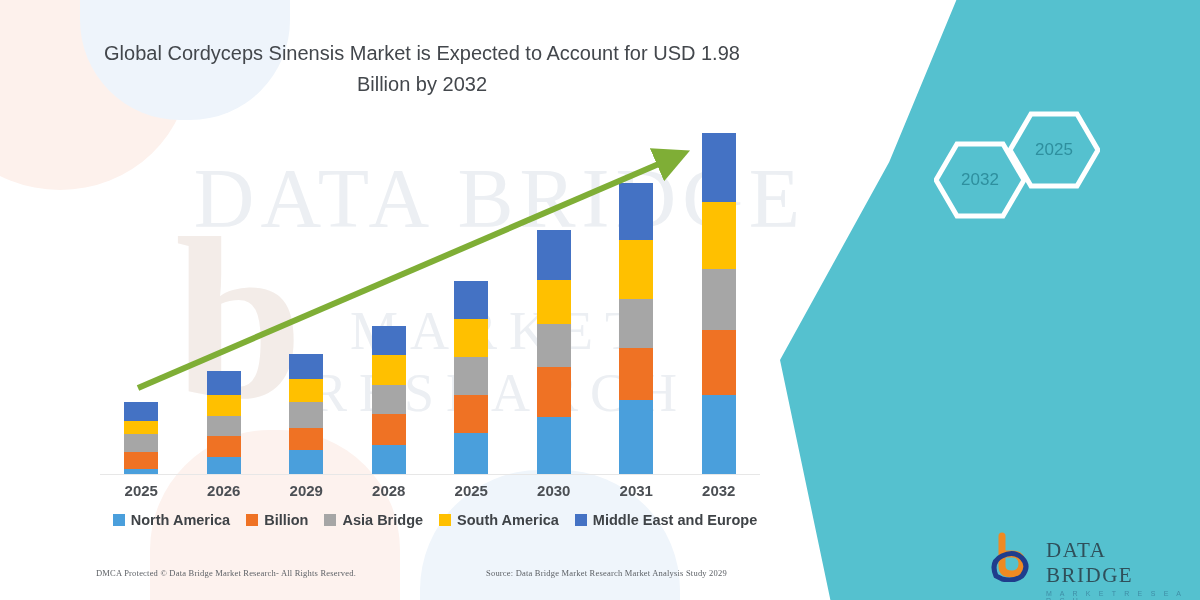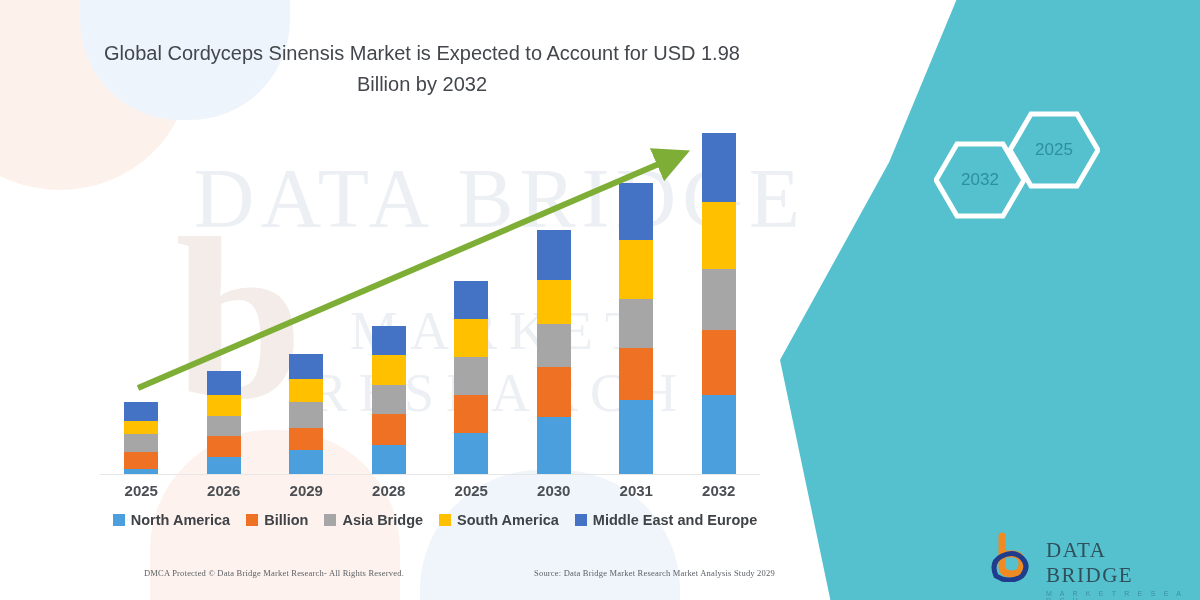--- a/index.html
+++ b/index.html
@@ -111,21 +111,21 @@
     display: flex; align-items: flex-start; justify-content: center; gap: 16px;
   }
   .legend-item { display: flex; align-items: center; gap: 6px; }
   .legend-swatch { width: 12px; height: 12px; display: inline-block; }
   .legend-label { font-size: 14.5px; color: #3f4347; font-weight: 700; }
 
   
   .footer { position: absolute; left: 96px; top: 568px; width: 700px; height: 20px; }
   .footer-left, .footer-right {
     position: absolute; top: 0; font-size: 8.5px; color: #5d6166;
-    font-family: "Liberation Serif", serif; letter-spacing: .2px; margin-left: 48px;
+    font-family: "Liberation Serif", serif; letter-spacing: .2px;
   }
   .footer-left { left: 0; }
   .footer-right { left: 390px; }
 </style>
 </head>
 <body>
 
 <div id="stage">
 
   <div class="blob blob-peach"></div>

